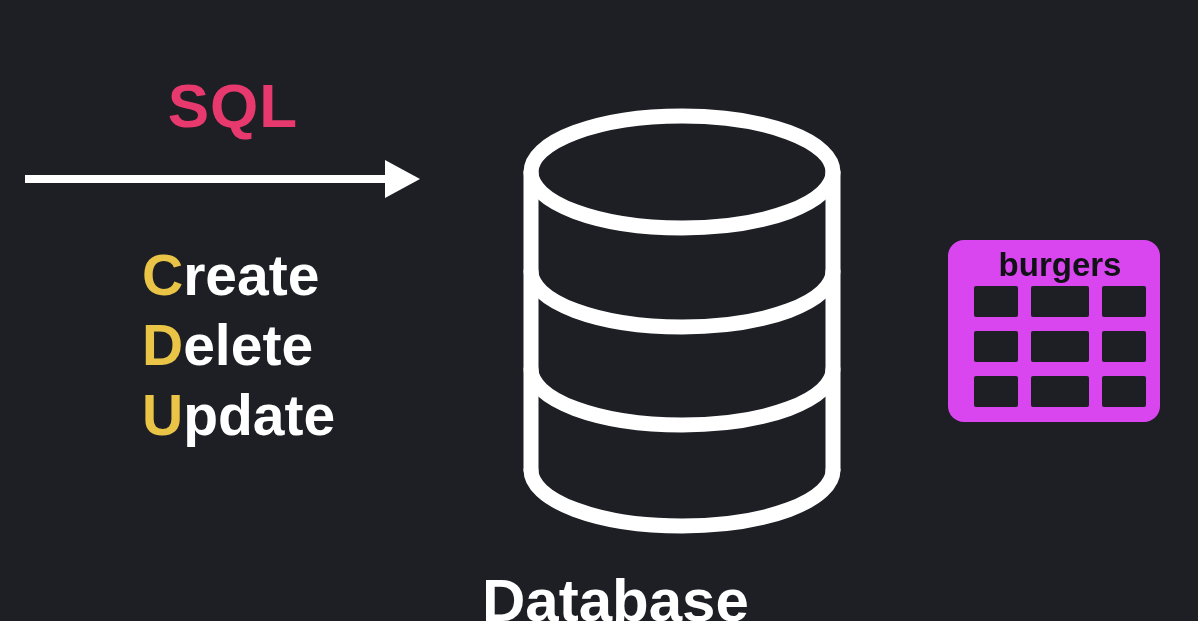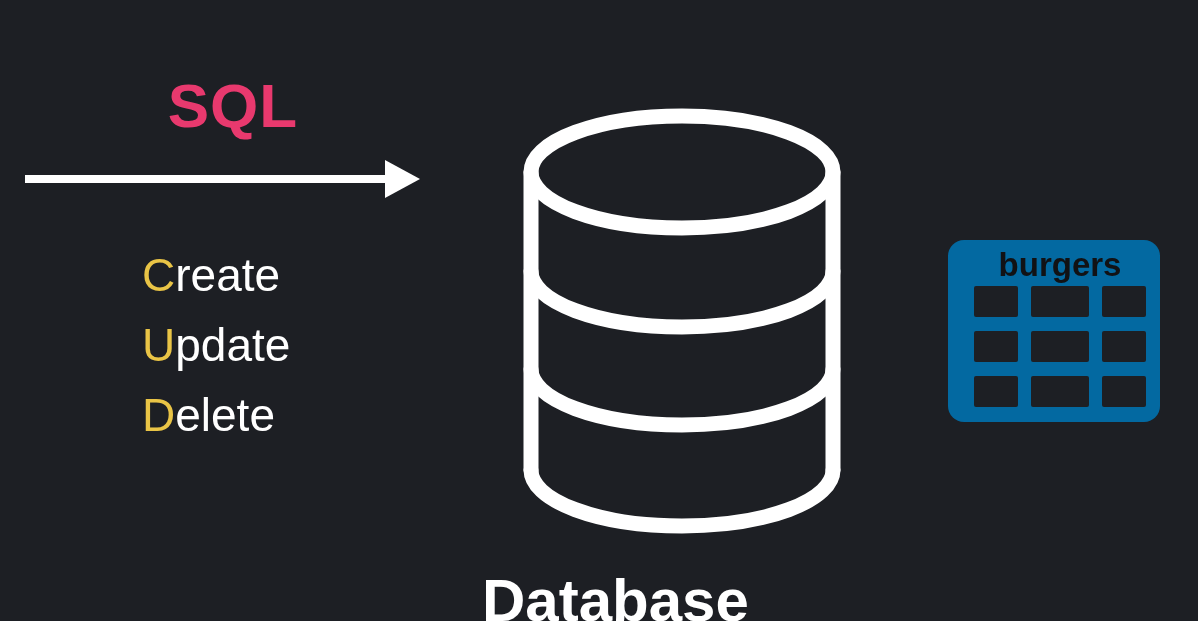--- a/index.html
+++ b/index.html
@@ -30,38 +30,38 @@
   .arrow{
     position:absolute;left:22px;top:107px;
     width:400px;height:48px;
   }
   .crud-list{
     position:absolute;left:142px;top:192px;
     list-style:none;
   }
   .crud-item{
     height:70px;line-height:70px;
-    font-size:46px;font-weight:400;
+    font-size:57px;font-weight:700;
     color:var(--fg);
   }
   .crud-initial{color:var(--yellow);}
   .db-icon{
     position:absolute;left:512px;top:58px;
     width:340px;height:434px;
   }
   .db-label{
     position:absolute;left:482px;top:518px;
     width:400px;text-align:left;
     font-size:60px;font-weight:700;
     color:var(--fg);
   }
   .table-card{
     position:absolute;left:948px;top:192px;
     width:212px;height:182px;
-    background:#0369a1;
+    background:#d946ef;
     border-radius:16px;
     padding:4px 14px 15px 26px;
     display:flex;flex-direction:column;
   }
   .table-title{
     height:42px;line-height:42px;
     text-align:center;
     font-size:33px;font-weight:700;
     color:var(--ink);
   }
@@ -84,22 +84,22 @@
 
   <div class="sql-label">SQL</div>
 
   <svg class="arrow" viewBox="0 0 400 48" aria-hidden="true">
     <line x1="3" y1="24" x2="368" y2="24" stroke="#ffffff" stroke-width="8"></line>
     <polygon points="363,5 363,43 398,24" fill="#ffffff"></polygon>
   </svg>
 
   <ul class="crud-list">
     <li class="crud-item"><span class="crud-initial">C</span><span>reate</span></li>
+    <li class="crud-item"><span class="crud-initial">D</span><span>elete</span></li>
     <li class="crud-item"><span class="crud-initial">U</span><span>pdate</span></li>
-    <li class="crud-item"><span class="crud-initial">D</span><span>elete</span></li>
   </ul>
 
   <svg class="db-icon" viewBox="0 0 340 434" aria-hidden="true">
     <g fill="none" stroke="#ffffff" stroke-width="15" stroke-linecap="round">
       <ellipse cx="170" cy="66" rx="151" ry="56"></ellipse>
       <path d="M 19 66 L 19 364"></path>
       <path d="M 321 66 L 321 364"></path>
       <path d="M 19 165 A 151 56 0 0 0 321 165"></path>
       <path d="M 19 263 A 151 56 0 0 0 321 263"></path>
       <path d="M 19 364 A 151 56 0 0 0 321 364"></path>

